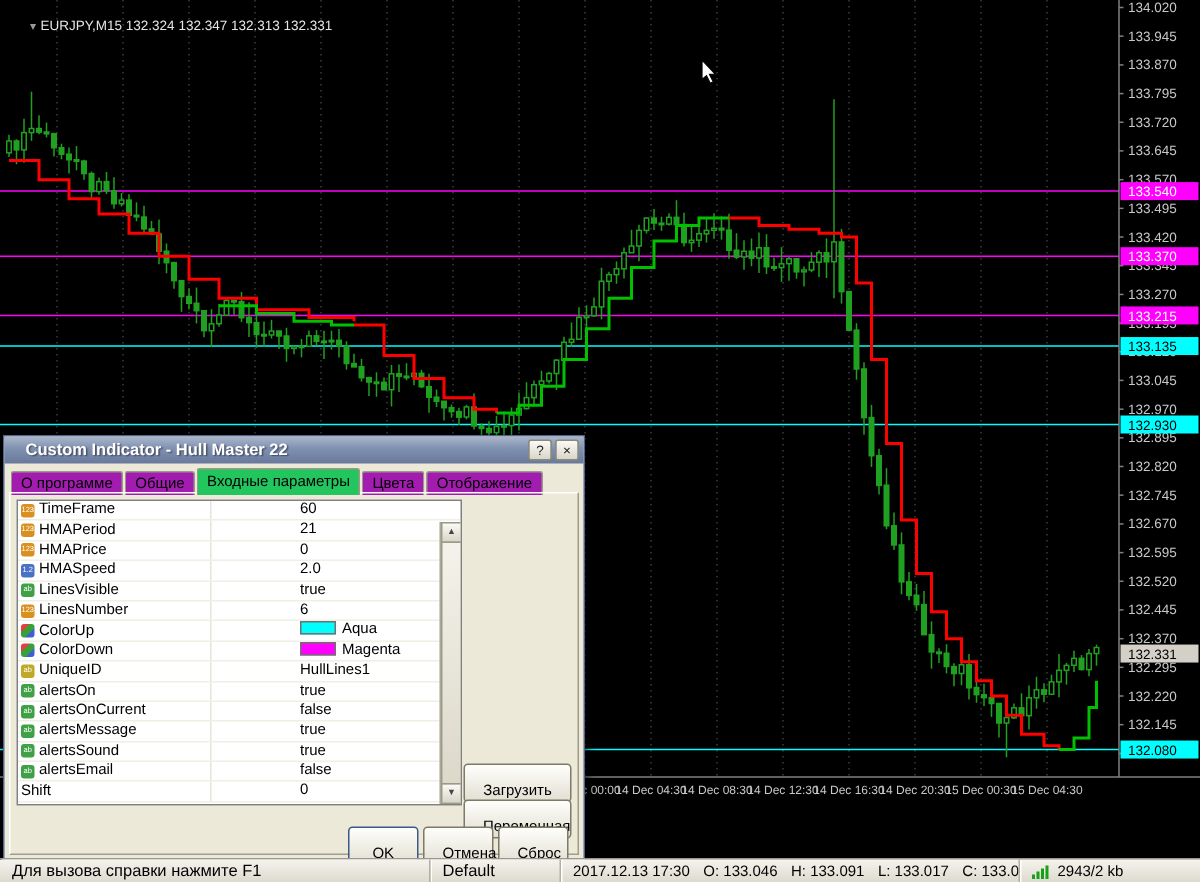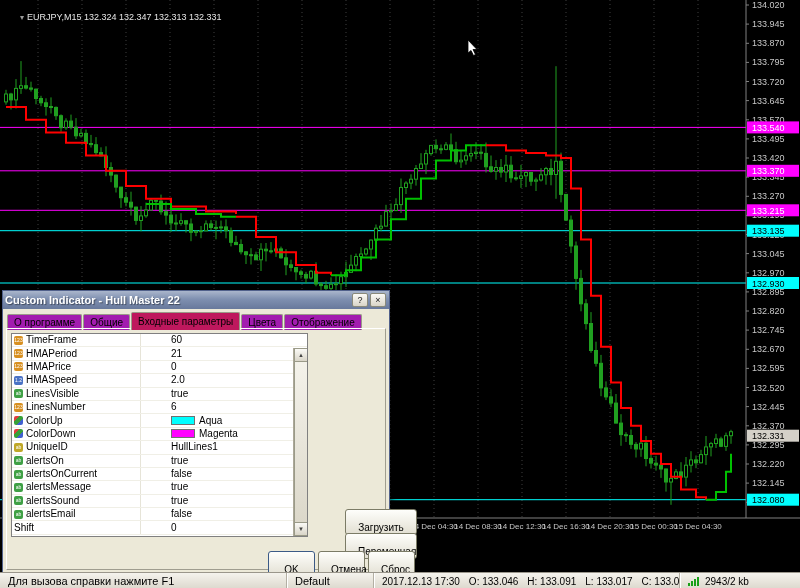--- a/index.html
+++ b/index.html
@@ -9,59 +9,59 @@
   #chart-svg{display:block;width:800px;height:572px;}
   #chart-svg text{font-family:"Liberation Sans",sans-serif;}
   .symbol-overlay{position:absolute;left:5px;top:2px;font-size:9px;color:#e6e6e6;white-space:pre;}
   .symbol-overlay .marker{color:#9a9a9a;font-size:8px;margin-right:3px;}
 
   
   .dialog{position:absolute;left:2px;top:290px;width:386px;height:282px;background:#ECE9D8;
           border:1px solid #51618b;box-shadow:2px 2px 6px rgba(0,0,0,.55);z-index:10;}
   .titlebar{position:absolute;left:0;top:0;right:0;height:18px;display:flex;align-items:center;
             background:linear-gradient(to bottom,#aab6cc,#7f90b0 45%,#68799c);}
-  .titlebar .title{flex:1;font-size:11px;font-weight:bold;color:#fff;padding-left:2px;
+  .titlebar .title{flex:1;font-size:11px;font-weight:bold;color:#fff;padding-left:14px;
                    text-shadow:1px 1px 1px rgba(0,0,0,.45);white-space:nowrap;overflow:hidden;}
   .tbtns{display:flex;gap:2px;padding-right:3px;}
   .tbtn{width:16px;height:14px;font-size:9px;line-height:11px;text-align:center;color:#222;
         background:linear-gradient(#fbfaf6,#d9d5c8);border:1px solid #8a8a7a;border-radius:2px;padding:0;}
   .tabs{position:absolute;left:4px;top:21px;right:4px;height:17px;white-space:nowrap;}
   .tab{display:inline-block;height:15px;line-height:15px;padding:0 6px;font-size:10px;color:#000;
        background:#a21caf;border:1px solid #9a9a88;border-bottom:none;border-radius:2px 2px 0 0;
        margin-right:1px;vertical-align:bottom;}
-  .tab.active{background:#be185d;height:17px;line-height:17px;font-weight:normal;position:relative;z-index:2;}
+  .tab.active{background:#22c55e;height:17px;line-height:17px;font-weight:normal;position:relative;z-index:2;}
   .panel{position:absolute;left:3px;right:3px;top:37px;bottom:3px;border:1px solid;
          border-color:#ffffff #9f9d8f #9f9d8f #ffffff;pointer-events:none;}
 
   .ptable{position:absolute;left:8px;top:42px;width:295px;height:202px;background:#fff;
           border:1px solid #808080;font-size:10px;color:#000;overflow:hidden;}
   .thead{display:flex;height:14px;background:linear-gradient(#ffffff,#d9d5c9);border-bottom:1px solid #aca899;}
   .hcell{line-height:14px;padding-left:4px;border-right:1px solid #c6c3b8;}
   .hcell.c1{width:126px;}
   .hcell.c2{flex:1;}
   .prow{display:flex;height:12.4px;line-height:12px;border-bottom:1px solid #f0efe6;gap:26px;}
   .cell{white-space:nowrap;overflow:hidden;}
   .cell.c1{width:126px;border-right:1px solid #e6e4d8;padding-left:2px;display:flex;align-items:center;}
-  .cell.c2{flex:1;padding-left:4px;display:flex;align-items:center;}
+  .cell.c2{flex:1;padding-left:4px;display:flex;align-items:flex-start;margin-left:29px;}
   .picon{display:inline-block;width:9px;height:9px;border-radius:2px;color:#fff;font-size:5px;
          line-height:9px;text-align:center;margin-right:3px;flex:0 0 9px;}
   .t-int{background:#d89020;} .t-double{background:#4a72c4;} .t-bool{background:#3fa045;}
   .t-string{background:#c0a828;}
   .t-color{background:linear-gradient(135deg,#e04040 33%,#38a038 33%,#38a038 66%,#4060d0 66%);}
   .swatch{display:inline-block;width:22px;height:7px;border:1px solid #707070;margin-right:4px;}
   .tscroll{position:absolute;right:0;top:14px;bottom:0;width:13px;background:#f2f0e4;
            border-left:1px solid #aca899;}
   .sarrow{position:absolute;left:0;width:12px;height:12px;font-size:6px;line-height:12px;text-align:center;
           color:#444;background:linear-gradient(#fbfaf6,#d9d5c8);border:1px solid #9a9a88;}
   .sarrow.up{top:0;} .sarrow.down{bottom:0;}
   .sthumb{position:absolute;left:0;top:13px;bottom:13px;width:12px;
           background:linear-gradient(#f4f2ea,#dcd8ca);border:1px solid #9a9a88;}
 
   .btn{position:absolute;font-size:10px;color:#000;text-align:center;
-       background:linear-gradient(#fefefb,#e2dfd2);border:1px solid #7b7b66;border-radius:3px;padding:12px;margin-left:36px;}
+       background:linear-gradient(#fefefb,#e2dfd2);border:1px solid #7b7b66;border-radius:3px;padding:12px;}
   .b-load{left:306px;top:218px;width:72px;height:17px;}
   .b-save{left:306px;top:242px;width:72px;height:17px;}
   .b-ok{left:229px;top:260px;width:47px;height:16px;border-color:#3b5a86;}
   .b-cancel{left:279px;top:260px;width:47px;height:16px;}
   .b-reset{left:329px;top:260px;width:47px;height:16px;}
 
   
   .statusbar{position:absolute;left:0;top:572px;width:800px;height:16px;display:flex;
              background:linear-gradient(#f5f3ed,#dcd8cd);border-top:1px solid #9a968b;
              font-size:11px;color:#000;z-index:20;}

